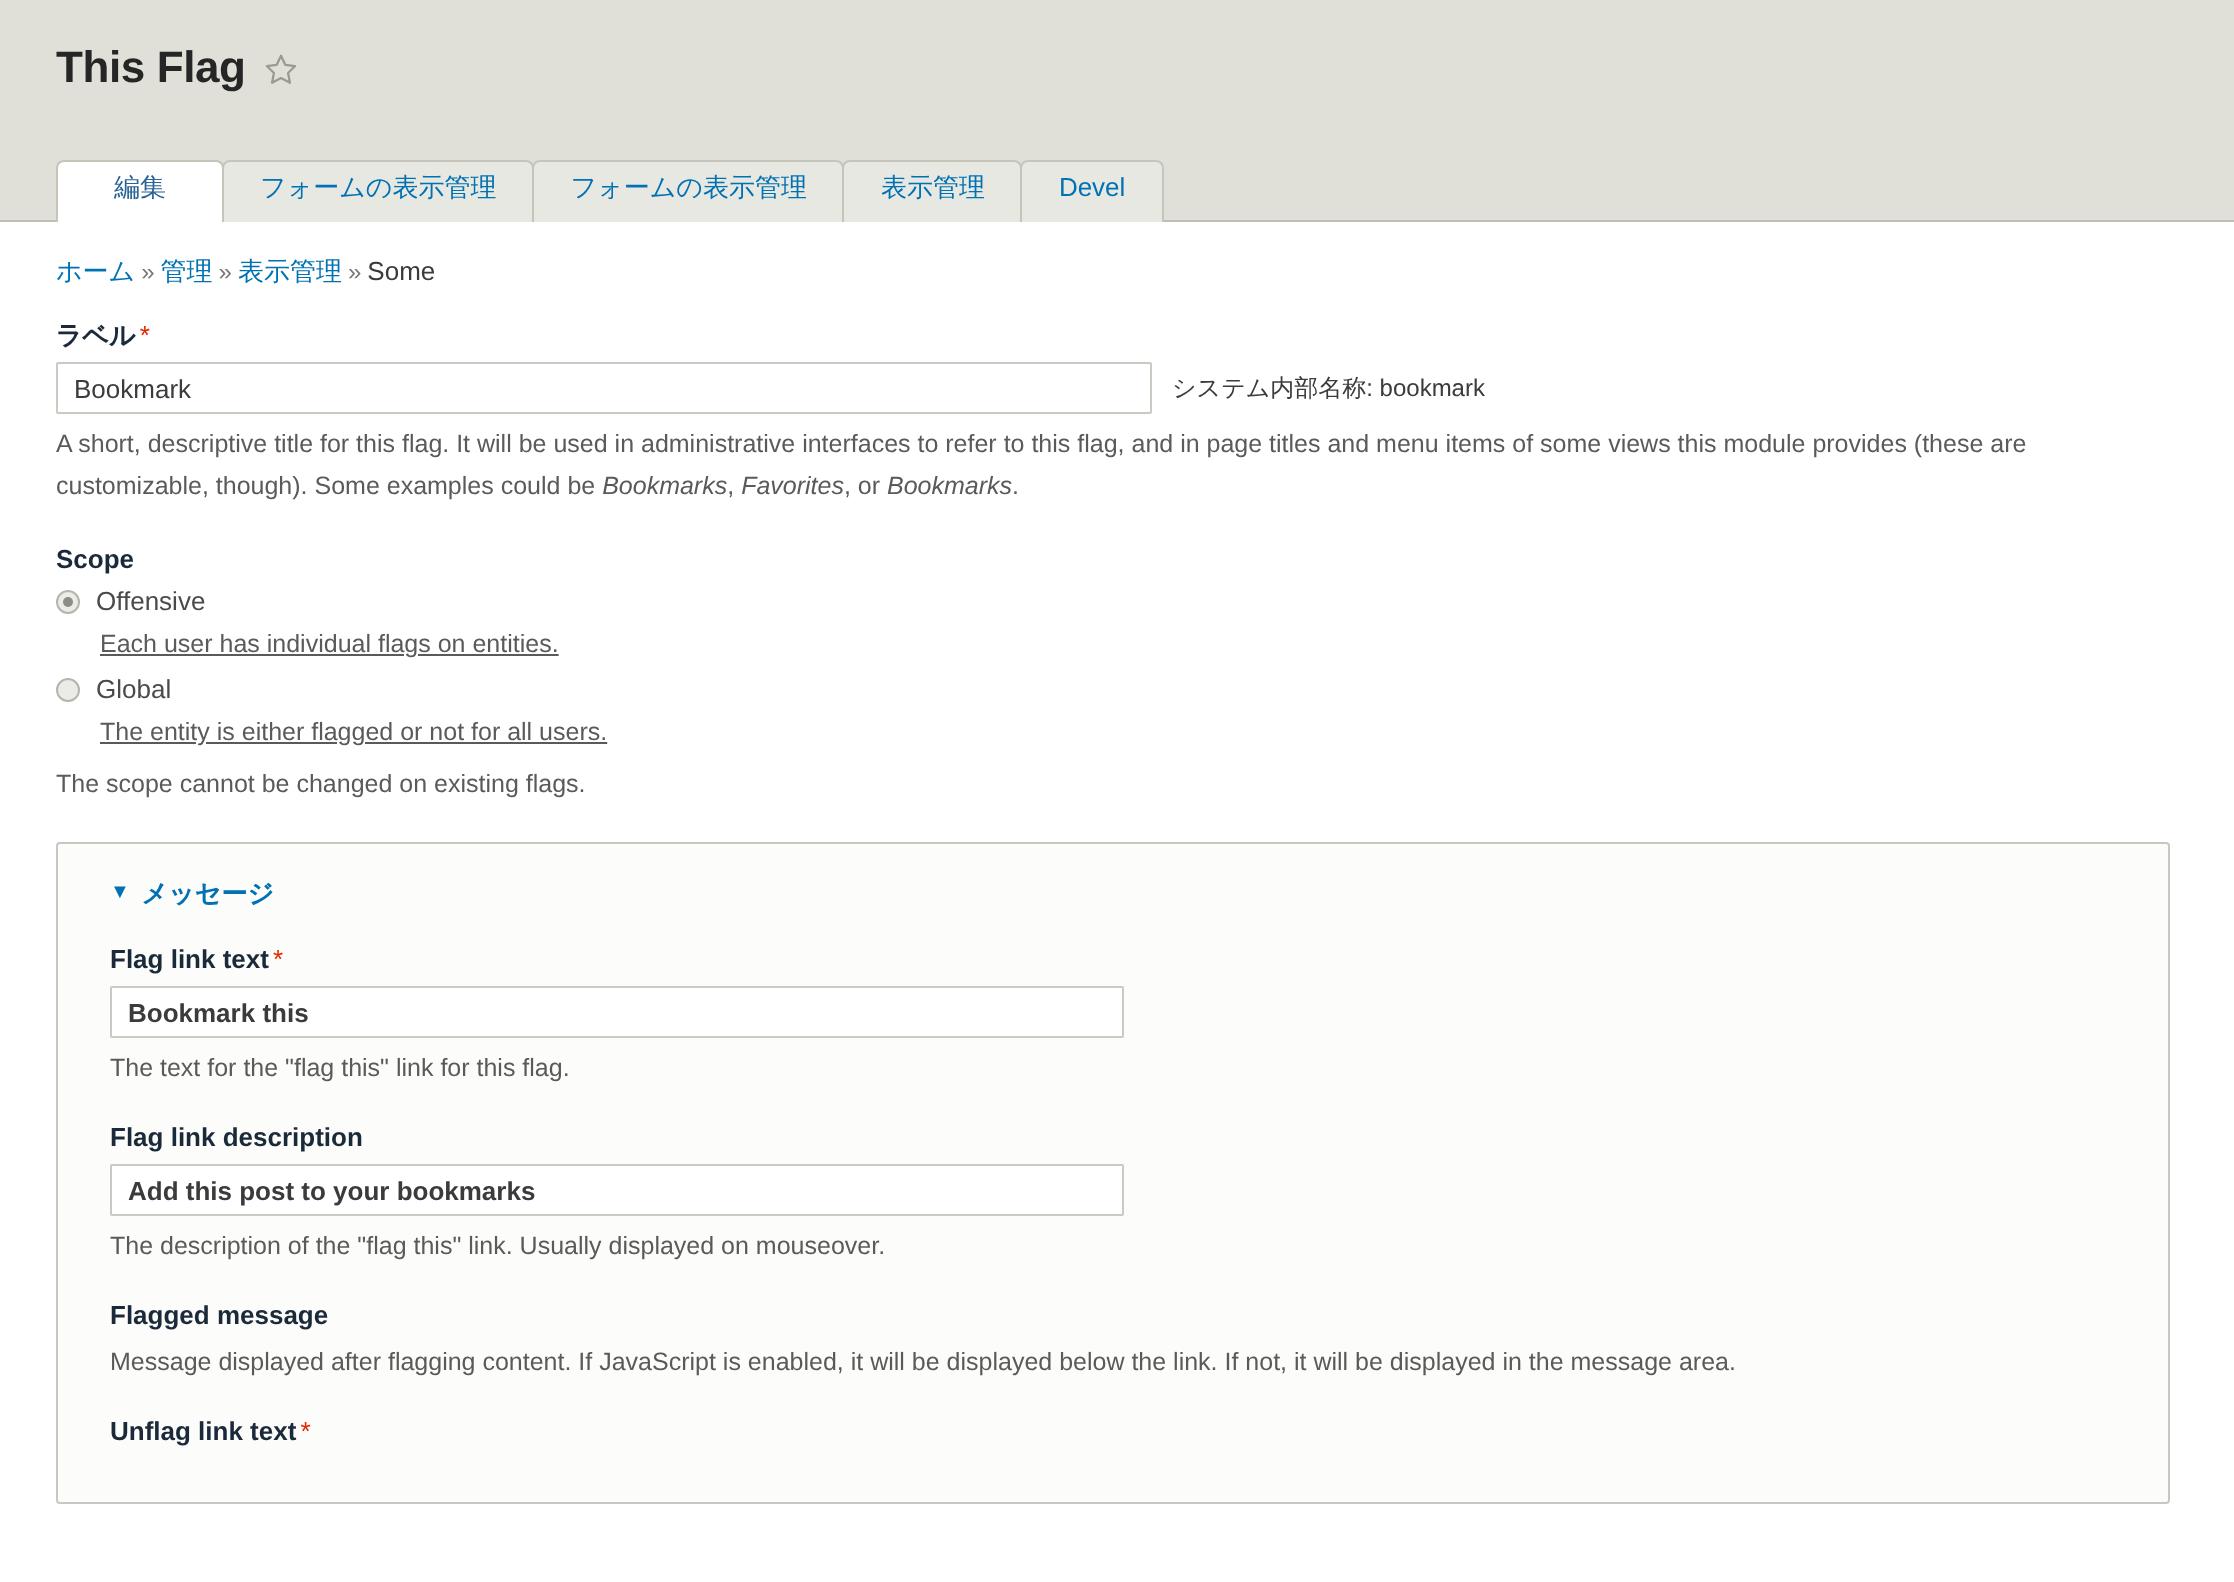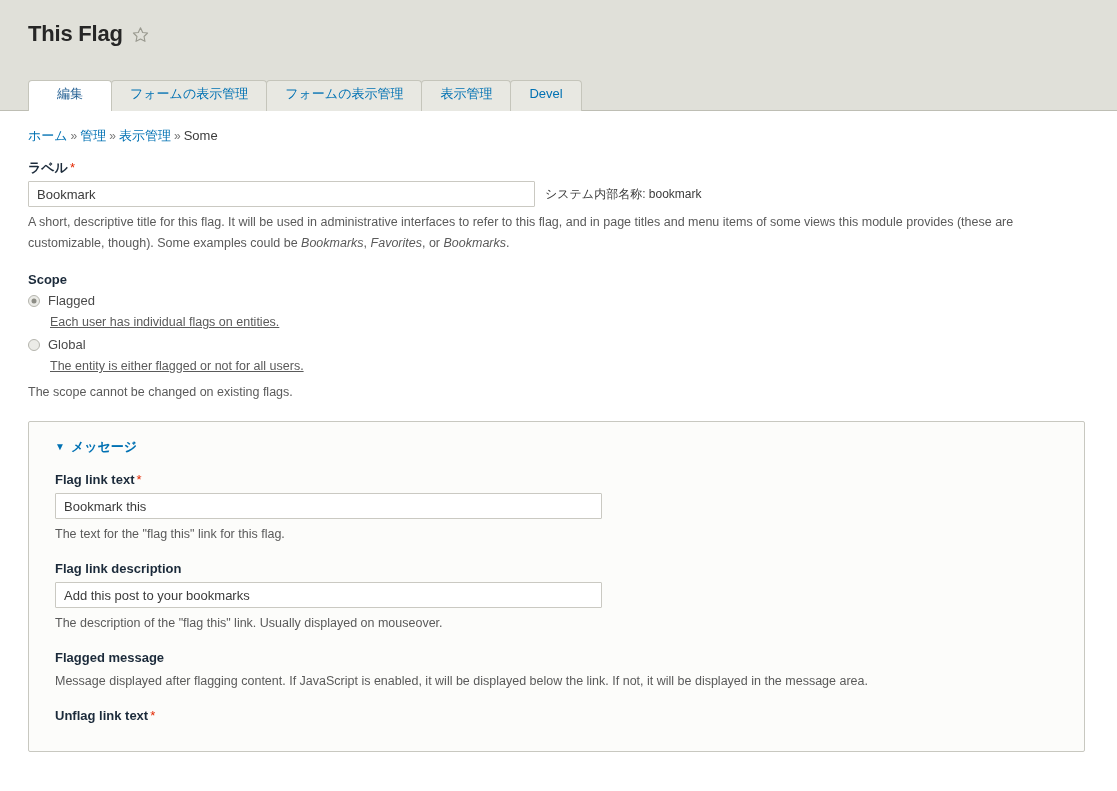--- a/index.html
+++ b/index.html
@@ -132,21 +132,21 @@
     font-family: "Liberation Sans", sans-serif;
     font-size: 13px;
     border-radius: 1px;
     outline: none;
   }
   input.textfield::placeholder { color: #4b4b4b; }
   .label-row {
     display: flex;
     align-items: center;
   }
-  #label-input { width: 507px; }
+  #label-input { width: 548px; }
   .machine-name {
     margin-left: 10px;
     font-size: 12px;
     color: #3b3b3b;
     line-height: 26px;
     white-space: nowrap;
   }
   .description {
     font-size: 12.5px;
     color: #5a5a5a;
@@ -231,21 +231,21 @@
     font-size: 10px;
     margin-right: 6px;
     color: #0071b3;
     line-height: 1;
   }
   .fieldset-body {
     padding: 0 26px 0 26px;
   }
   .fs-item { margin-top: 16px; }
   .fs-item .description { max-width: 980px; }
-  .fs-input { width: 547px; }
+  .fs-input { width: 507px; font-weight: bold; }
 </style>
 </head>
 <body>
 
 <div class="page-header">
   <div class="page-title-row">
     <h1 class="page-title">This Flag</h1>
     <span class="star-icon">
       <svg width="17" height="17" viewBox="0 0 24 24" fill="none" stroke="#9a9a90" stroke-width="1.6" stroke-linejoin="round">
         <polygon points="12,2.6 15.1,9.1 22,9.9 17,14.8 18.3,21.7 12,18.4 5.7,21.7 7,14.8 2,9.9 8.9,9.1"></polygon>
@@ -289,21 +289,21 @@
     <div class="description">
       <span>A short, descriptive title for this flag. It will be used in administrative interfaces to refer to this flag, and in page titles and menu items of some views this module provides (these are customizable, though). Some examples could be </span><em>Bookmarks</em><span>, </span><em>Favorites</em><span>, or </span><em>Bookmarks</em><span>.</span>
     </div>
   </div>
 
   <div>
     <div class="scope-title">Scope</div>
 
     <div class="radio-row">
       <span class="radio checked"></span>
-      <span class="radio-label">Flagged</span>
+      <span class="radio-label">Offensive</span>
     </div>
     <div class="radio-desc">Each user has individual flags on entities.</div>
 
     <div class="radio-row">
       <span class="radio"></span>
       <span class="radio-label">Global</span>
     </div>
     <div class="radio-desc">The entity is either flagged or not for all users.</div>
 
     <div class="scope-note">The scope cannot be changed on existing flags.</div>

